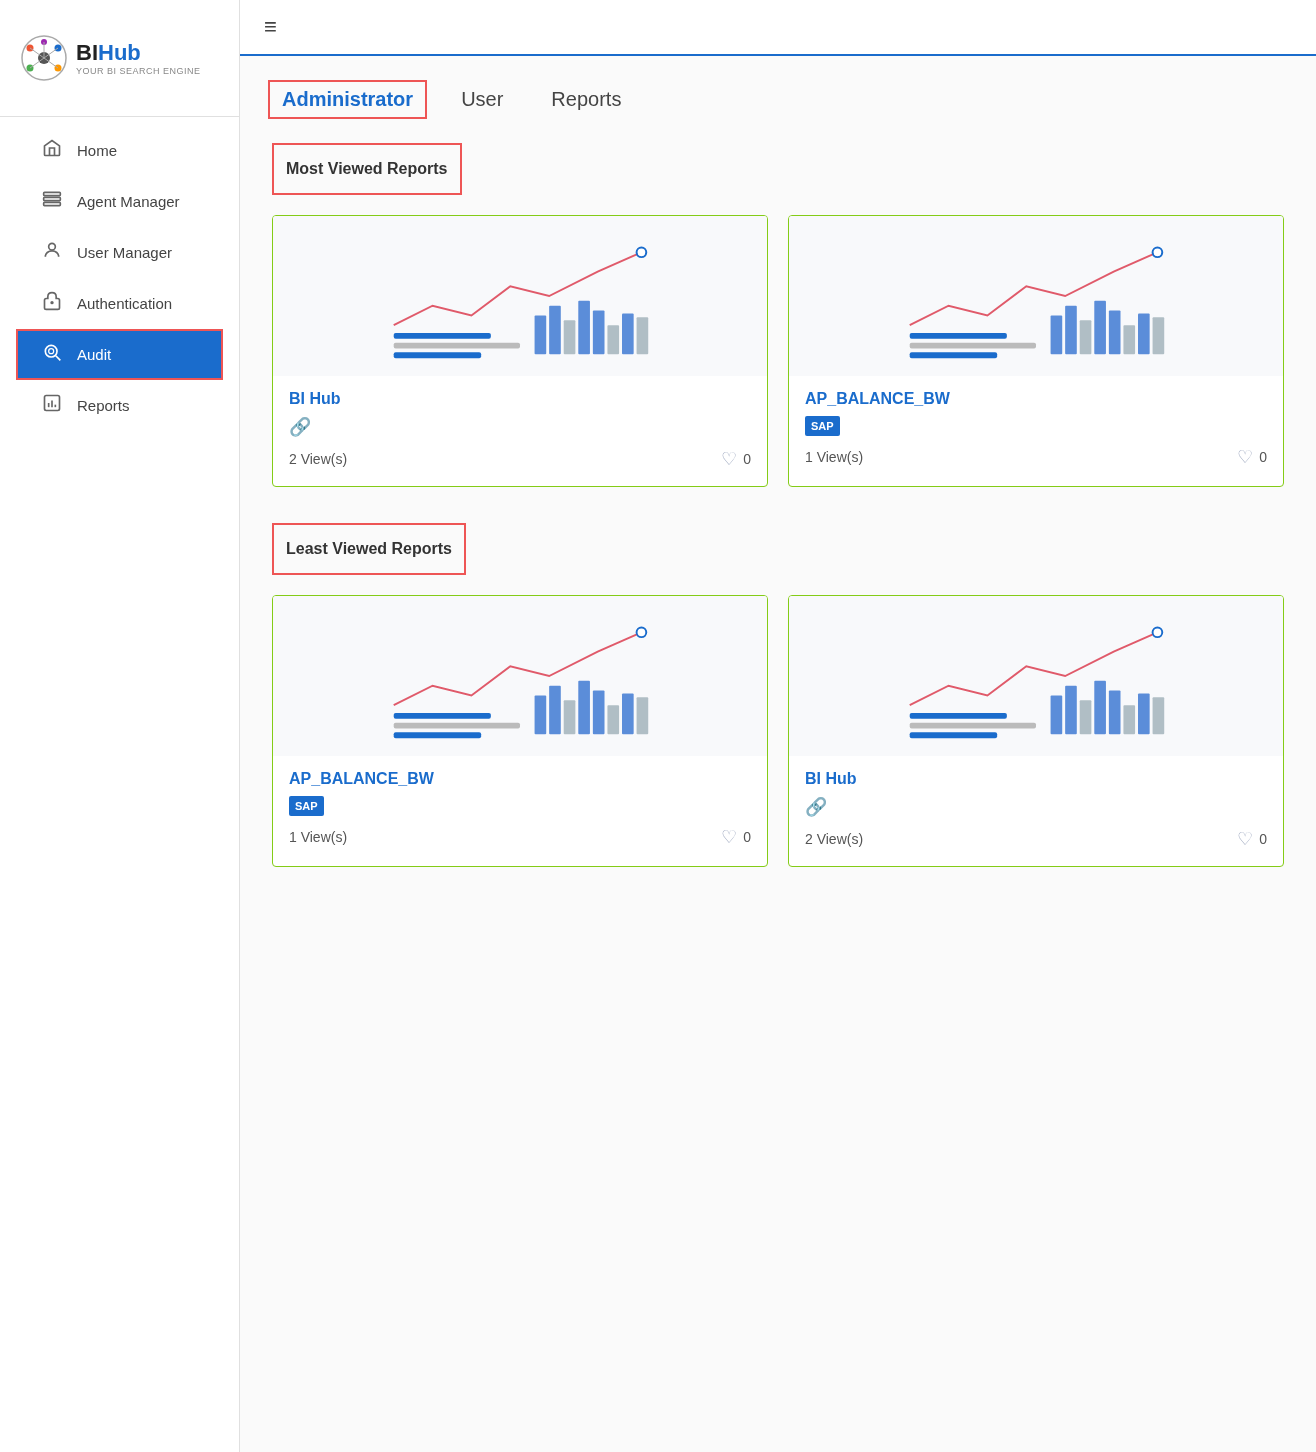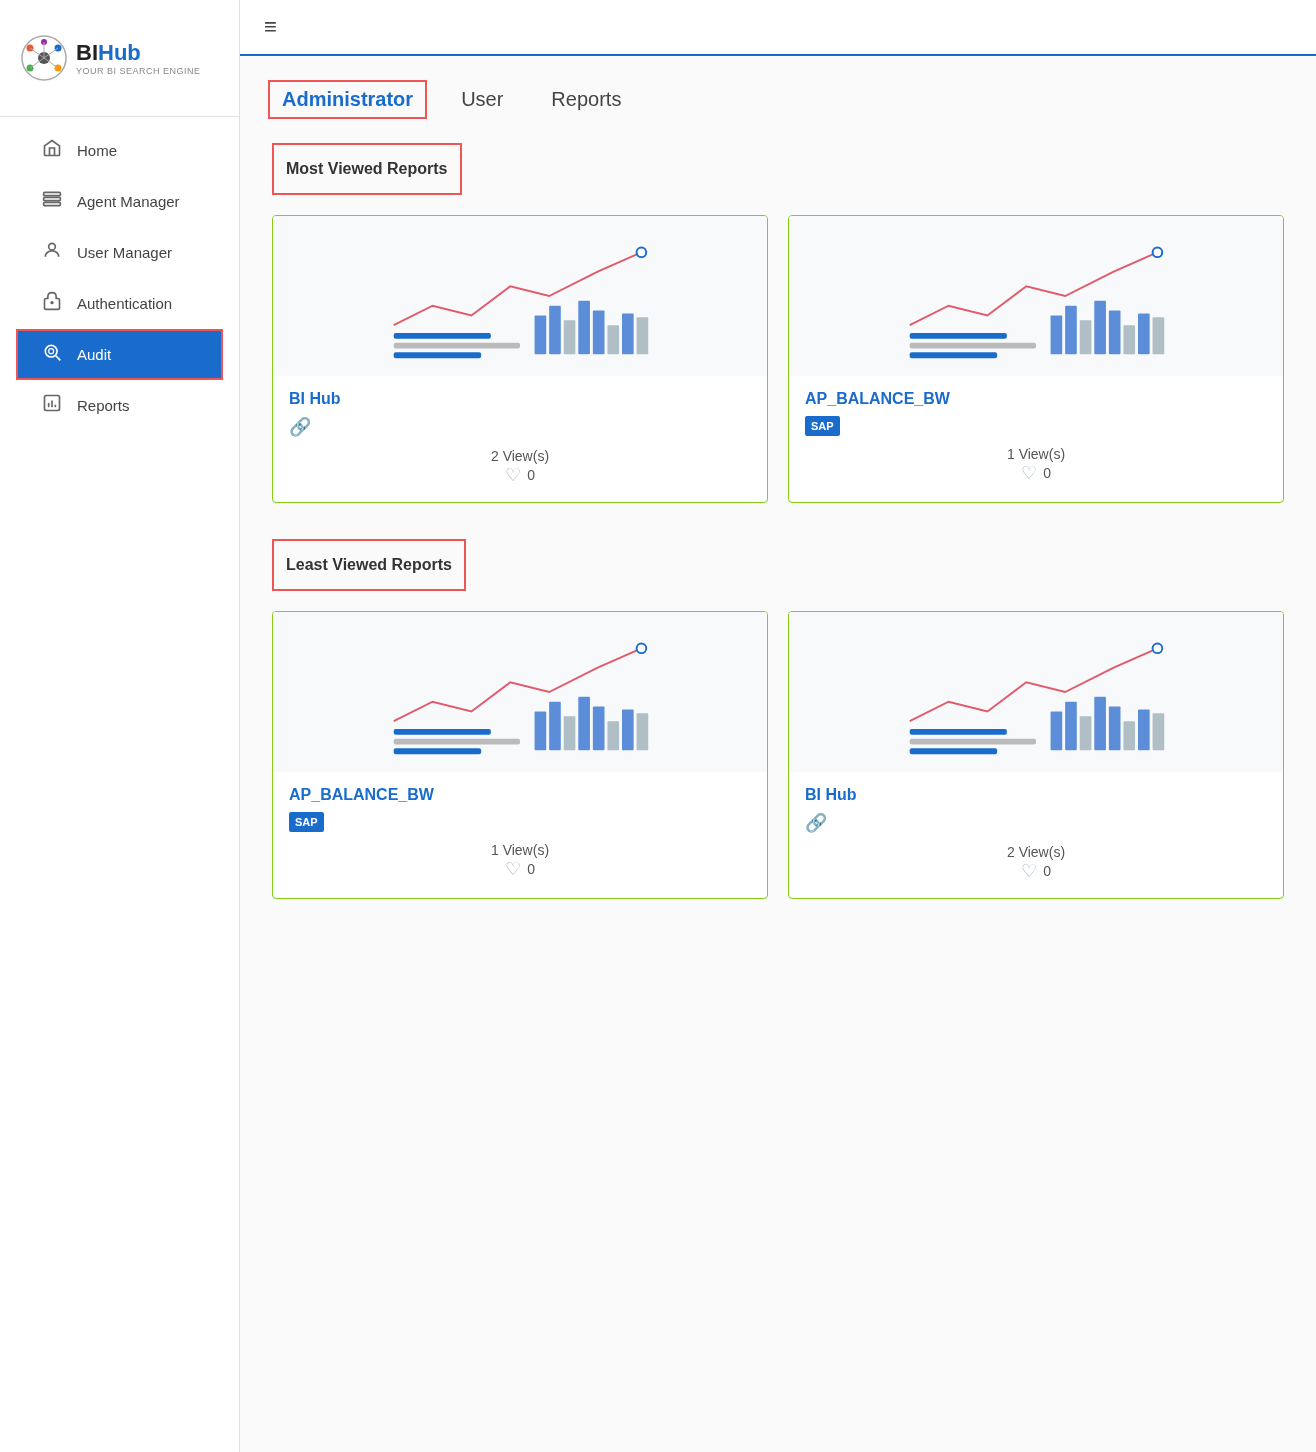--- a/index.html
+++ b/index.html
@@ -158,21 +158,20 @@
       margin-bottom: 8px;
     }
     .card-source {
       margin-bottom: 10px;
       font-size: 13px;
     }
     .card-footer {
       display: flex;
       justify-content: space-between;
       align-items: center;
-      flex-direction: column;
     }
     .card-views {
       color: #555;
       font-size: 14px;
     }
     .card-likes {
       display: flex;
       align-items: center;
       gap: 6px;
       color: #555;

